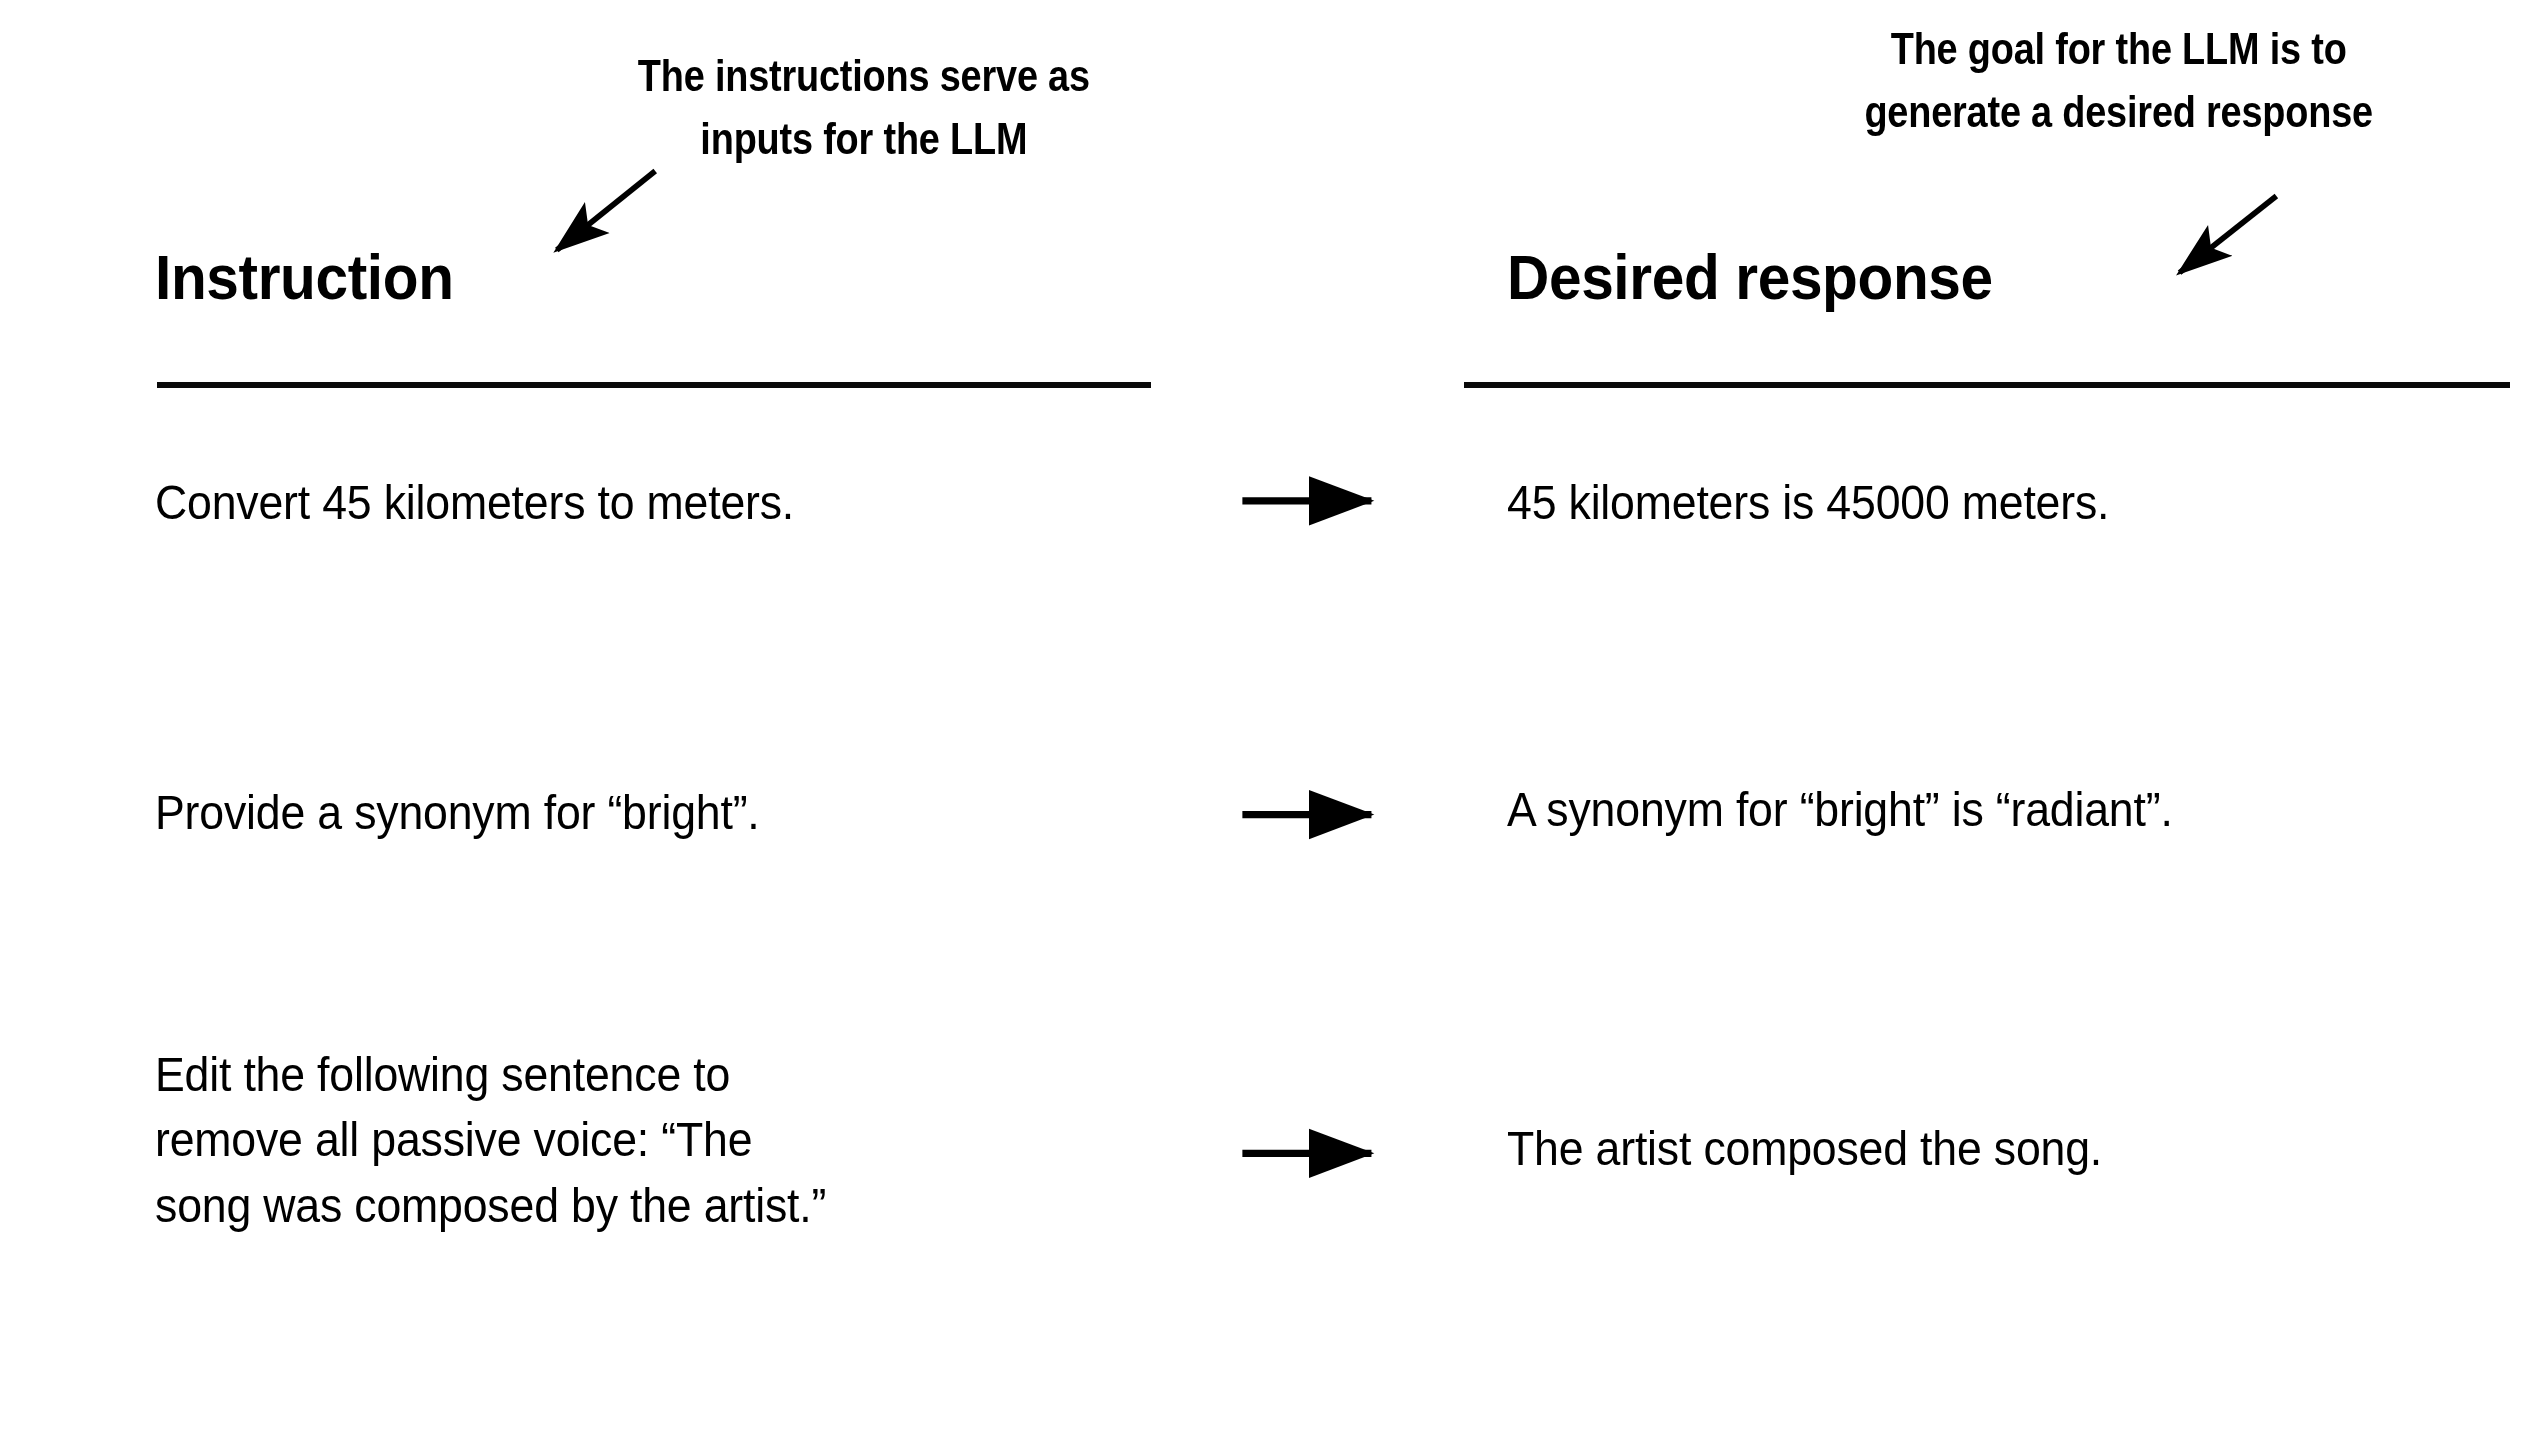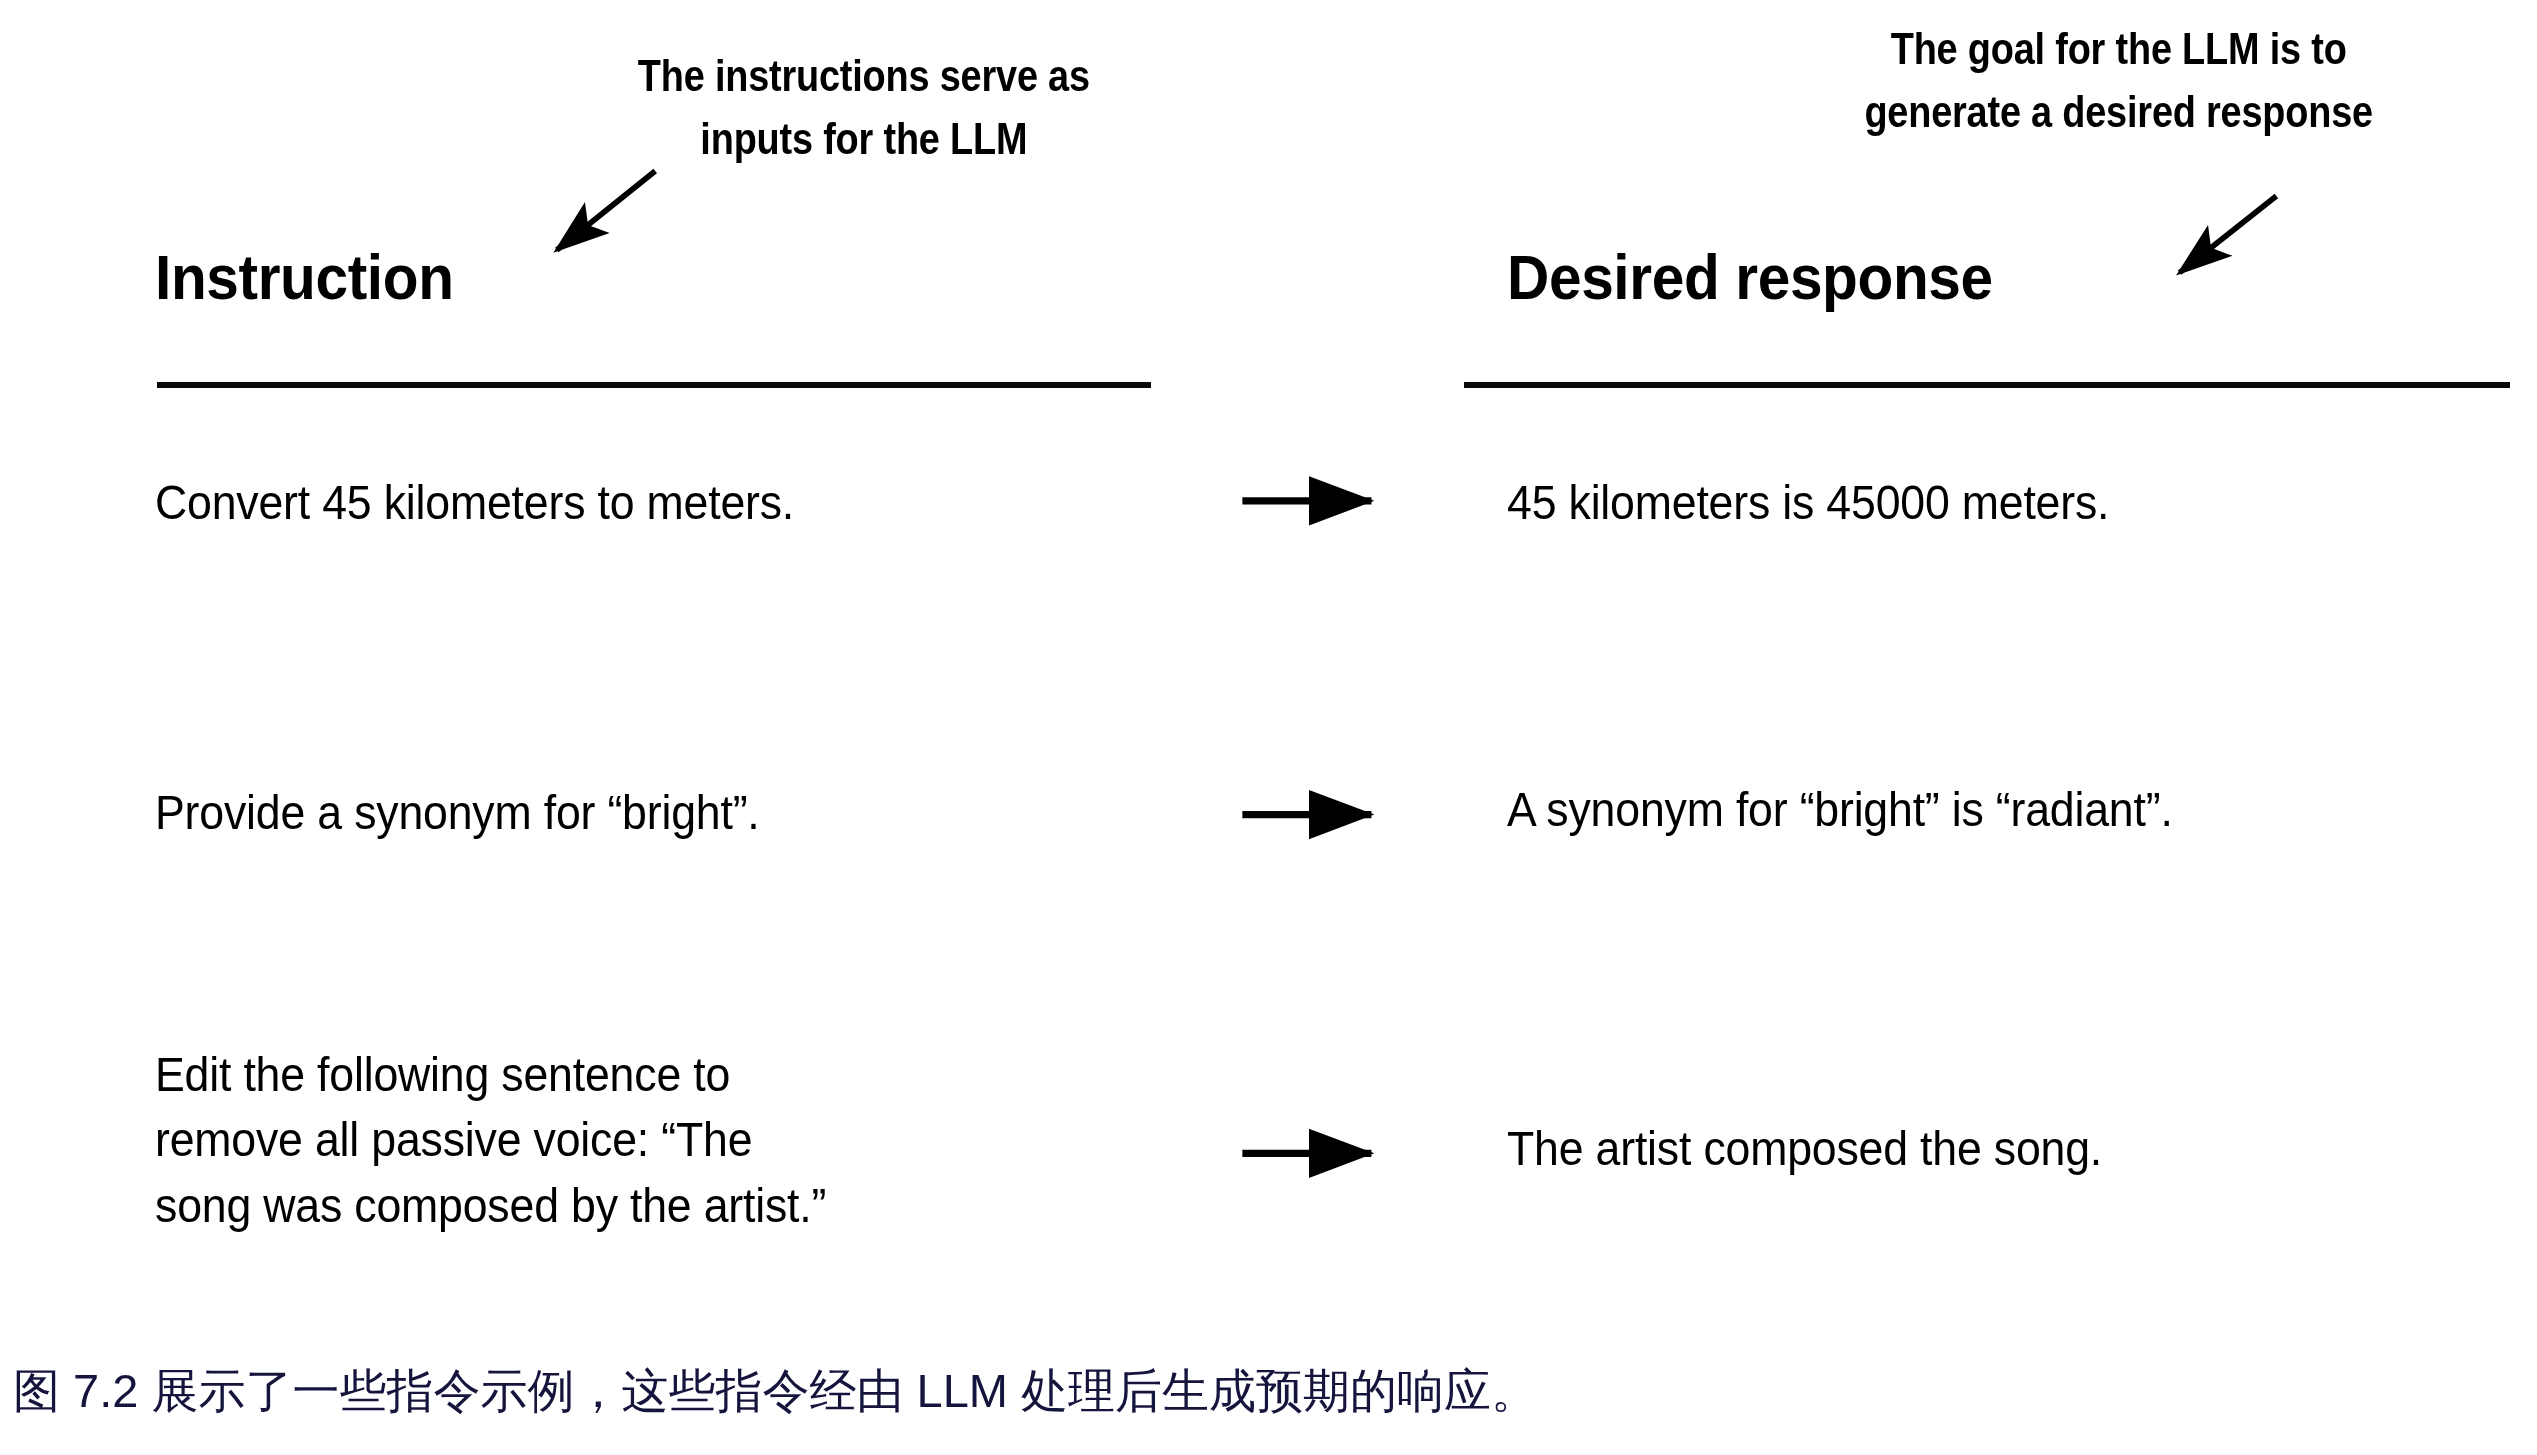--- a/index.html
+++ b/index.html
@@ -187,16 +187,15 @@
       <line x1="1540" y1="621" x2="1700" y2="621" stroke="#000" stroke-width="9" marker-end="url(#ahead)"></line>
     </g>
     <g>
       <line x1="1540" y1="1010" x2="1700" y2="1010" stroke="#000" stroke-width="9" marker-end="url(#ahead)"></line>
     </g>
     <g>
       <line x1="1540" y1="1430" x2="1700" y2="1430" stroke="#000" stroke-width="9" marker-end="url(#ahead)"></line>
     </g>
   </svg>
 
-  <div class="caption" style="color: rgb(20, 20, 60);">图 7.2 展示了一些指令示例，这些指令经由 LLM 处理后生成预期的响应。</div>
 
 </div>
 
 
 </body></html>

